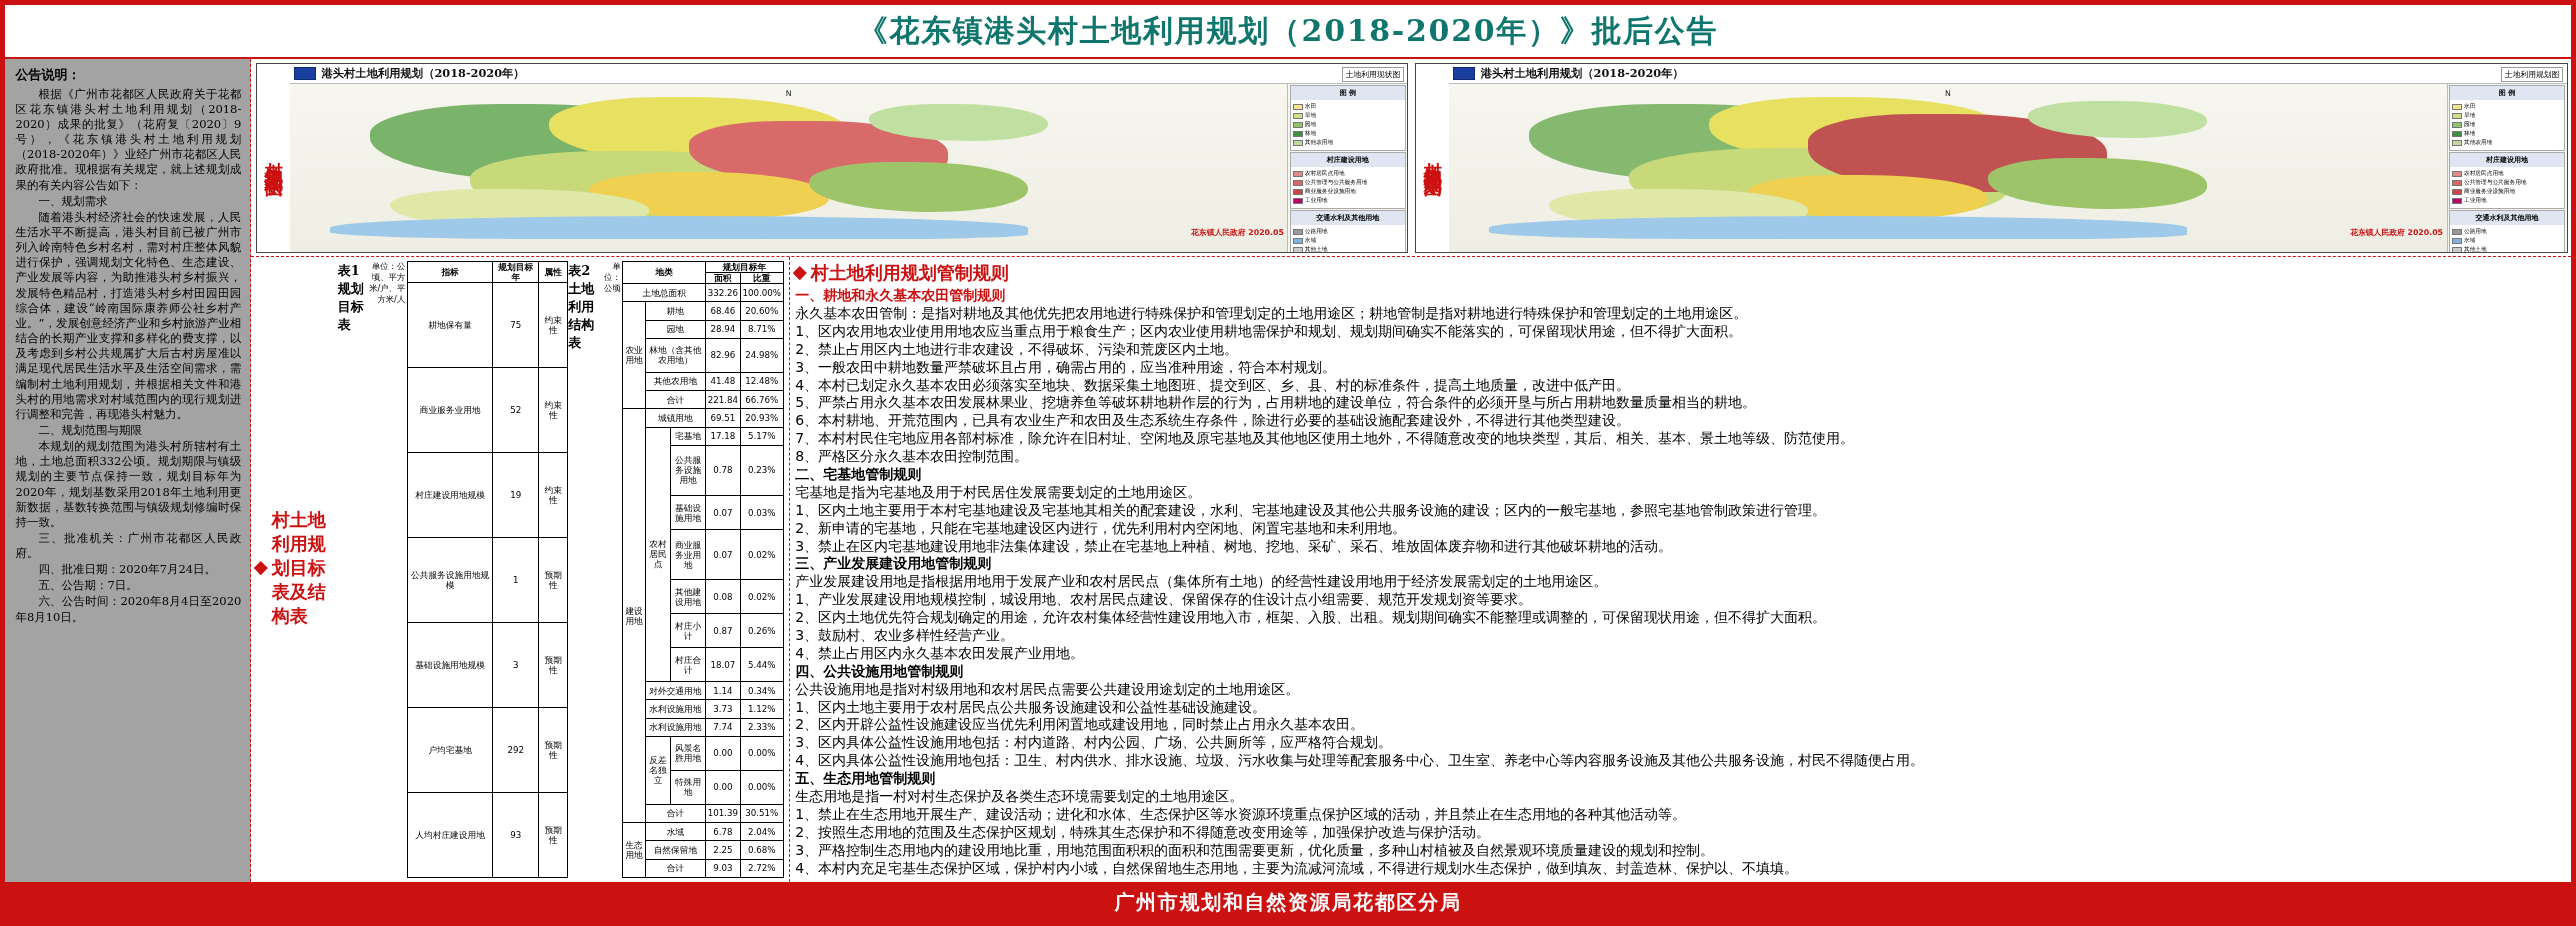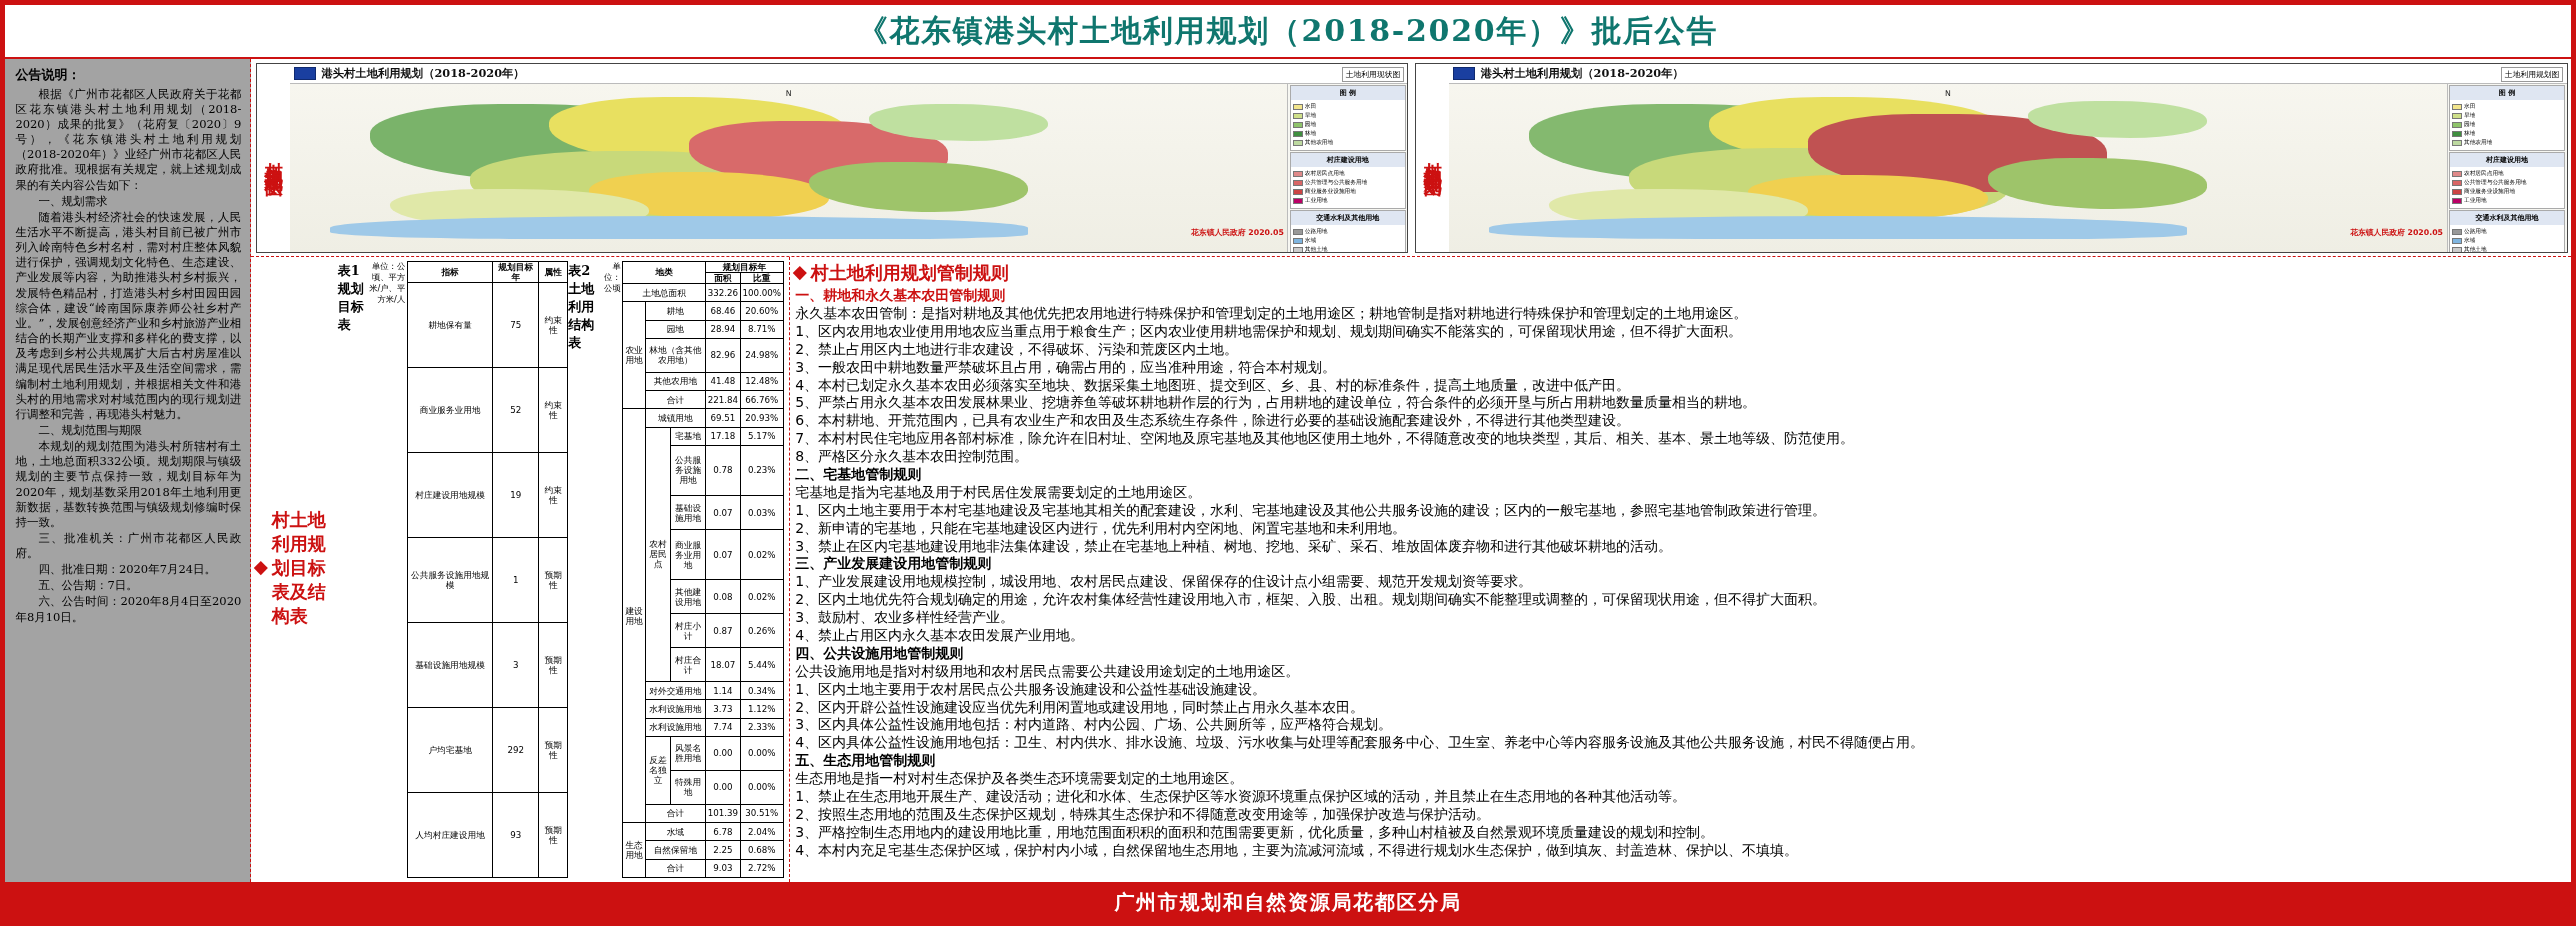--- a/index.html
+++ b/index.html
@@ -637,20 +637,21 @@
             <p>7、本村村民住宅地应用各部村标准，除允许在旧村址、空闲地及原宅基地及其他地区使用土地外，不得随意改变的地块类型，其后、相关、基本、景土地等级、防范使用。</p>
             <p>8、严格区分永久基本农田控制范围。</p>
 
             <p class="rules-h">二、宅基地管制规则</p>
             <p>宅基地是指为宅基地及用于村民居住发展需要划定的土地用途区。</p>
             <p>1、区内土地主要用于本村宅基地建设及宅基地其相关的配套建设，水利、宅基地建设及其他公共服务设施的建设；区内的一般宅基地，参照宅基地管制政策进行管理。</p>
             <p>2、新申请的宅基地，只能在宅基地建设区内进行，优先利用村内空闲地、闲置宅基地和未利用地。</p>
             <p>3、禁止在区内宅基地建设用地非法集体建设，禁止在宅基地上种植、树地、挖地、采矿、采石、堆放固体废弃物和进行其他破坏耕地的活动。</p>
 
             <p class="rules-h">三、产业发展建设用地管制规则</p>
+            <p>产业发展建设用地是指根据用地用于发展产业和农村居民点（集体所有土地）的经营性建设用地用于经济发展需划定的土地用途区。</p>
             <p>1、产业发展建设用地规模控制，城设用地、农村居民点建设、保留保存的住设计点小组需要、规范开发规划资等要求。</p>
             <p>2、区内土地优先符合规划确定的用途，允许农村集体经营性建设用地入市，框架、入股、出租。规划期间确实不能整理或调整的，可保留现状用途，但不得扩大面积。</p>
             <p>3、鼓励村、农业多样性经营产业。</p>
             <p>4、禁止占用区内永久基本农田发展产业用地。</p>
 
             <p class="rules-h">四、公共设施用地管制规则</p>
             <p>公共设施用地是指对村级用地和农村居民点需要公共建设用途划定的土地用途区。</p>
             <p>1、区内土地主要用于农村居民点公共服务设施建设和公益性基础设施建设。</p>
             <p>2、区内开辟公益性设施建设应当优先利用闲置地或建设用地，同时禁止占用永久基本农田。</p>
             <p>3、区内具体公益性设施用地包括：村内道路、村内公园、广场、公共厕所等，应严格符合规划。</p>

